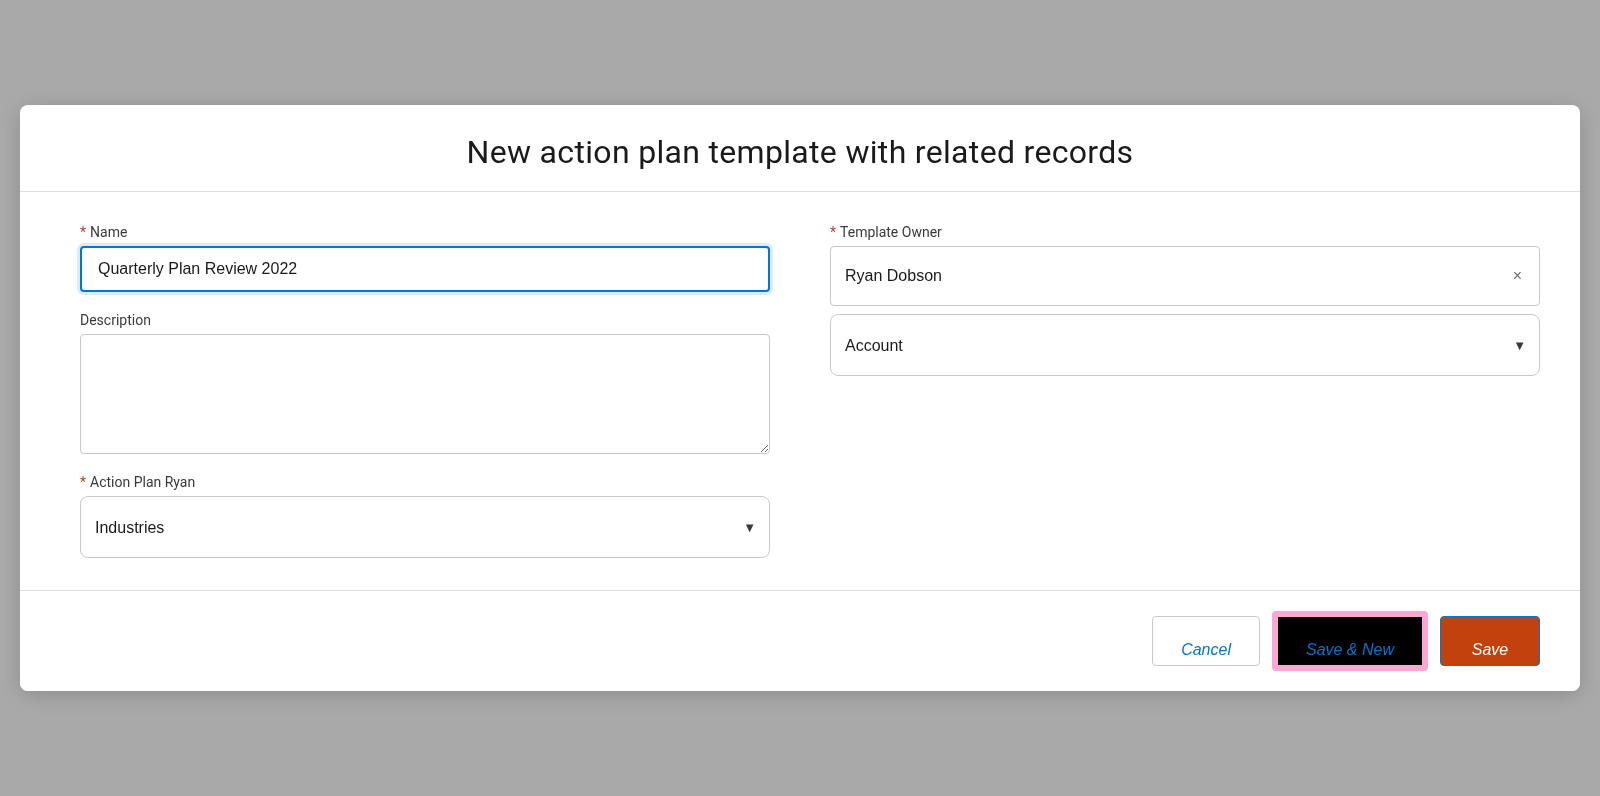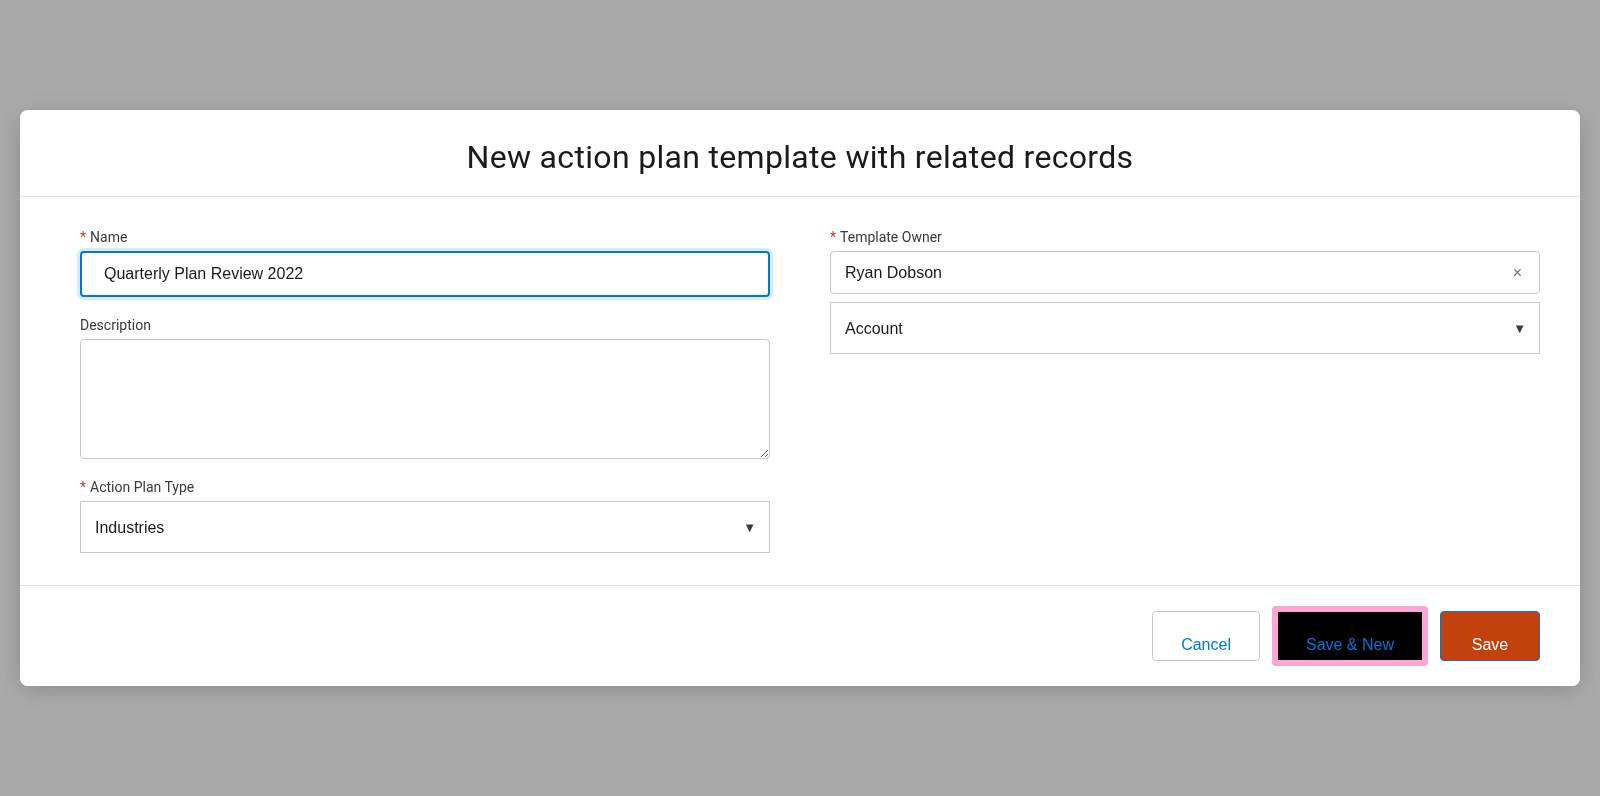--- a/index.html
+++ b/index.html
@@ -84,21 +84,21 @@
 
     .required-star {
       color: #c23934;
       margin-right: 4px;
       font-size: 14px;
     }
 
     .form-input {
       border: 1px solid #c8c8c8;
       border-radius: 4px;
-      padding: 10px 22px;
+      padding: 10px 16px;
       font-size: 16px;
       color: #1a1a1a;
       outline: none;
       height: 46px;
       background: #fff;
     }
 
     .form-input:focus,
     .form-input.focused {
       border: 2px solid #0176d3;
@@ -124,21 +124,21 @@
     }
 
     .owner-input {
       width: 100%;
       border: 1px solid #c8c8c8;
       border-radius: 4px;
       padding: 10px 32px 10px 14px;
       font-size: 16px;
       color: #1a1a1a;
       outline: none;
-      height: 43px;
+      height: 60px;
       background: #fff;
     }
 
     .form-textarea {
       border: 1px solid #c8c8c8;
       border-radius: 4px;
       padding: 10px 14px;
       font-size: 14px;
       color: #1a1a1a;
       outline: none;
@@ -149,26 +149,26 @@
     }
 
     .form-select-wrapper {
       position: relative;
       width: 100%;
     }
 
     .form-select {
       width: 100%;
       border: 1px solid #c8c8c8;
-      border-radius: 0;
+      border-radius: 8px;
       padding: 10px 40px 10px 14px;
       font-size: 16px;
       color: #1a1a1a;
       outline: none;
-      height: 52px;
+      height: 62px;
       background: #fff;
       appearance: none;
       -webkit-appearance: none;
       cursor: pointer;
     }
 
     .select-chevron {
       position: absolute;
       right: 14px;
       top: 50%;
@@ -189,20 +189,21 @@
 
     .btn {
       padding: 24px 28px;
       border-radius: 4px;
       font-size: 16px;
       font-weight: 400;
       cursor: pointer;
       border: 1px solid transparent;
       height: 46px;
       min-width: 100px;
+      font-style: italic;
     }
 
     .btn-cancel {
       background: #fff;
       border: 1px solid #c8c8c8;
       color: #0176d3;
     }
 
     .btn-save-new {
       background: #000000;
@@ -254,21 +255,21 @@
 
           <div class="form-group">
             <label class="form-label">
               <span>Description</span>
             </label>
             <textarea class="form-textarea" rows="5" style=""></textarea>
           </div>
 
           <div class="form-group">
             <label class="form-label">
-              <span class="required-star">*</span><span>Action Plan Type</span>
+              <span class="required-star">*</span><span>Action Plan Ryan</span>
             </label>
             <div class="form-select-wrapper">
               <select class="form-select">
                 <option>Industries</option>
                 <option>Standard</option>
                 <option>Custom</option>
               </select>
               <span class="select-chevron">▼</span>
             </div>
           </div>

